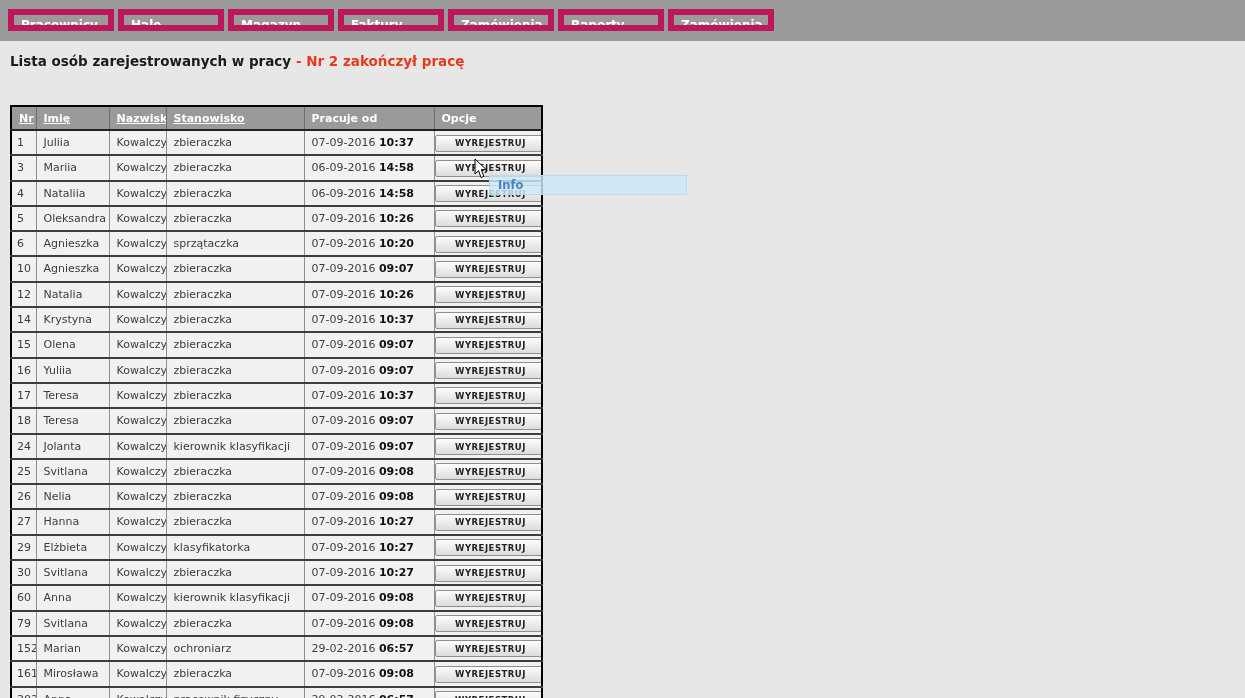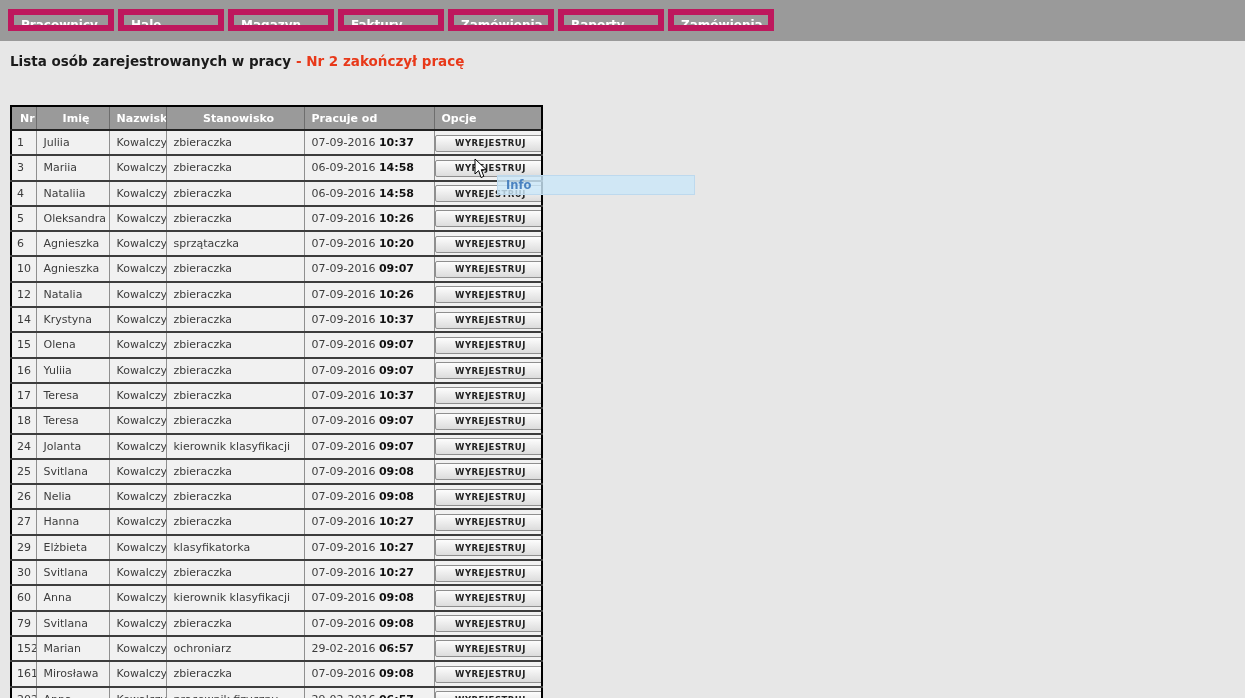--- a/index.html
+++ b/index.html
@@ -32,21 +32,21 @@
     border-collapse:collapse;table-layout:fixed;
     border:2px solid #000000;
   }
   .grid th{
     background:#9a9a9a;color:#ffffff;
     font-size:11px;font-weight:bold;text-align:left;
     height:22px;padding:0 0 0 7px;
     border:1px solid #6e6e6e;border-bottom:2px solid #222222;
     white-space:nowrap;overflow:hidden;
   }
-  .grid th.sortable{cursor:pointer;text-align:center;}
+  .grid th.sortable{text-decoration:underline;cursor:pointer;}
   .grid td{
     background:#f1f1f1;color:#3c3c3c;font-size:11px;
     height:23.3px;line-height:23.3px;padding:0 0 0 7px;
     border-left:1px solid #8f8f8f;border-right:1px solid #8f8f8f;
     border-top:2px solid #3d3d3d;border-bottom:2px solid #3d3d3d;
     white-space:nowrap;overflow:hidden;
   }
   .grid td.c-nr{padding-left:5px;}
   .grid td.c-date b{color:#111111;}
   .grid td.c-opcje{text-align:center;padding:0;}
@@ -54,21 +54,21 @@
     width:112px;height:17px;box-sizing:border-box;
     font-family:"DejaVu Sans","Liberation Sans",sans-serif;
     font-size:8.5px;font-weight:bold;letter-spacing:0.5px;color:#222222;
     background:linear-gradient(#fdfdfd,#dcdcdc);
     border:1px solid #8f8f8f;border-radius:2px;padding:0;
     cursor:pointer;vertical-align:middle;
   }
   
   .tooltip{
     position:absolute;left:489px;top:175px;z-index:5;
-    border:1px solid #bdd9ee;min-width:196px;margin-left:8px;
+    border:1px solid #bdd9ee;min-width:196px;
   }
   .tooltip-header{
     background:rgba(203,230,248,0.82);color:#4a82c0;
     font-size:11.5px;font-weight:bold;padding:2px 8px;
   }
   .tooltip-body{
     background:rgba(255,255,255,0.92);color:#3f3f3f;
     font-size:11.5px;padding:2px 8px 3px 8px;white-space:nowrap;
   }
   

